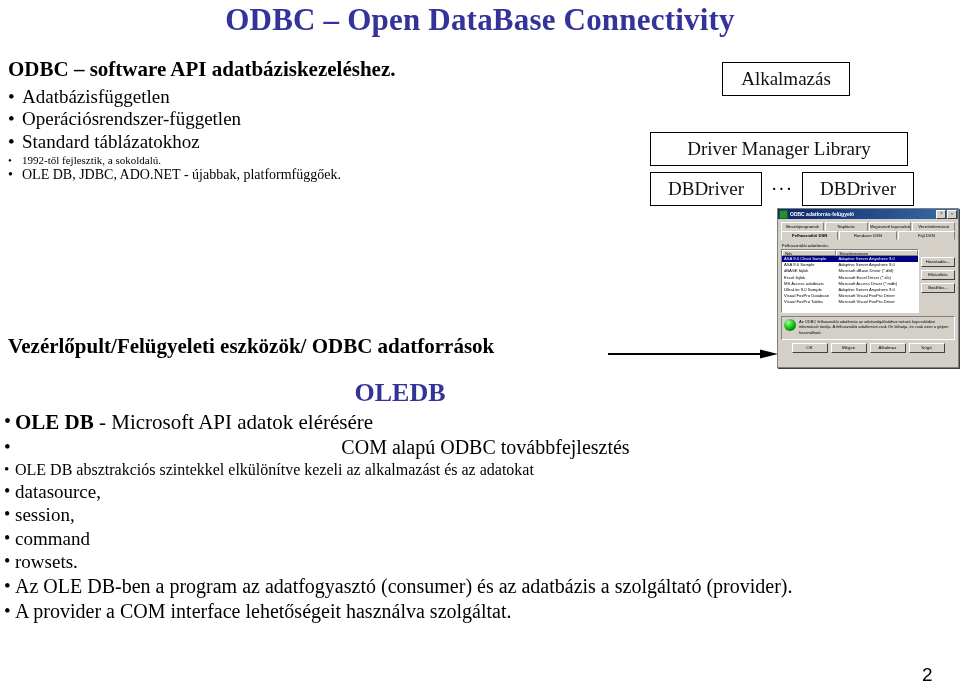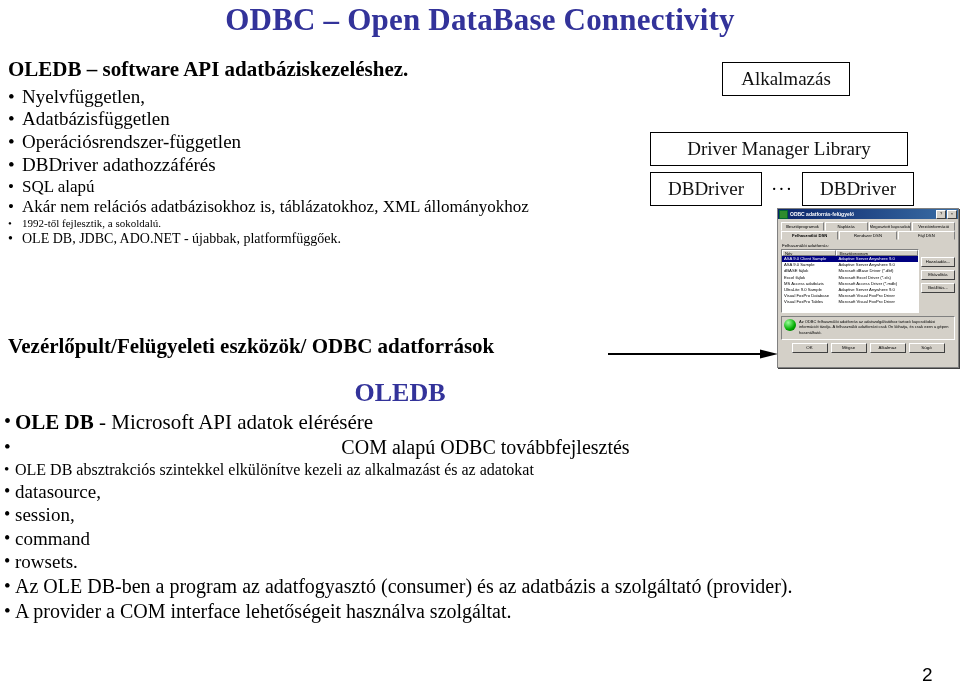--- a/index.html
+++ b/index.html
@@ -337,33 +337,28 @@
     color: #000;
   }
 </style>
 </head>
 <body>
 
 <div id="slide-title">ODBC – Open DataBase Connectivity</div>
 
 <div id="left-col">
 
-  <p class="lead">OLEDB – software API adatbáziskezeléshez.</p>
+  <p class="lead">ODBC – software API adatbáziskezeléshez.</p>
 
   <ul class="bl lvl1">
-    <li>Nyelvfüggetlen,</li>
     <li>Adatbázisfüggetlen</li>
     <li>Operációsrendszer-független</li>
-    <li>DBDriver adathozzáférés</li>
-  </ul>
-
-  <ul class="bl lvl2">
-    <li>SQL alapú</li>
-    <li>Akár nem relációs adatbázisokhoz is, táblázatokhoz, XML állományokhoz</li>
-  </ul>
+    <li>Standard táblázatokhoz</li>
+  </ul>
+
 
   <ul class="bl lvl3">
     <li>1992-től fejlesztik, a sokoldalú.</li>
   </ul>
 
   <ul class="bl lvl4">
     <li>OLE DB, JDBC, ADO.NET - újabbak, platformfüggőek.</li>
   </ul>
 </div>
 

